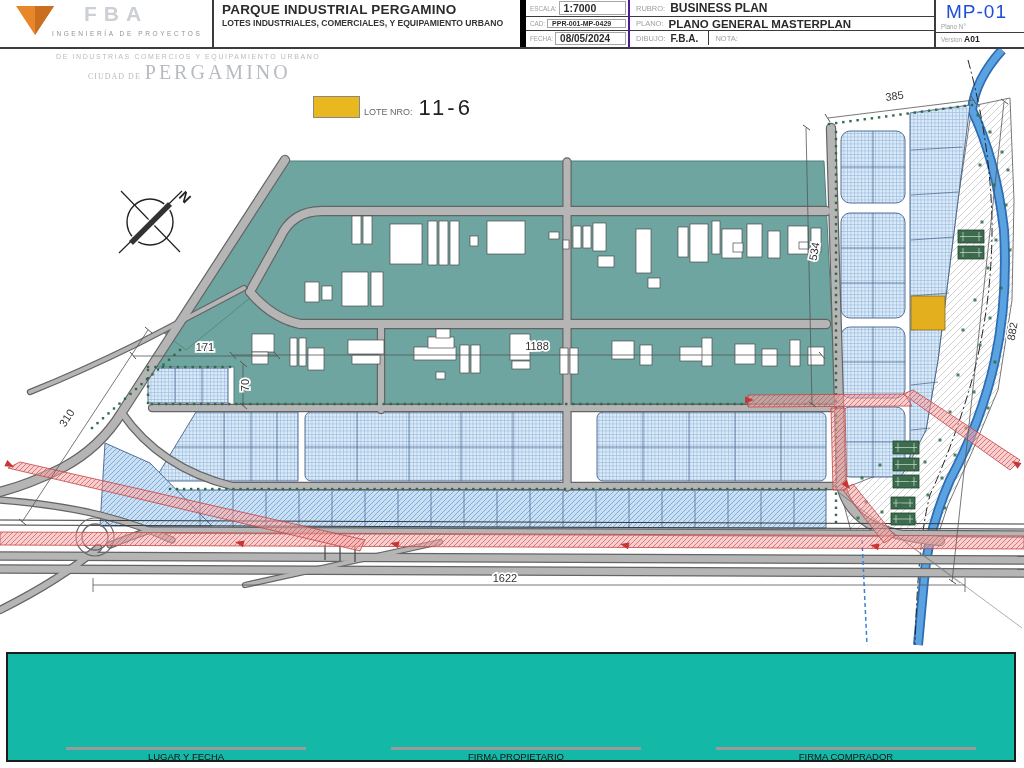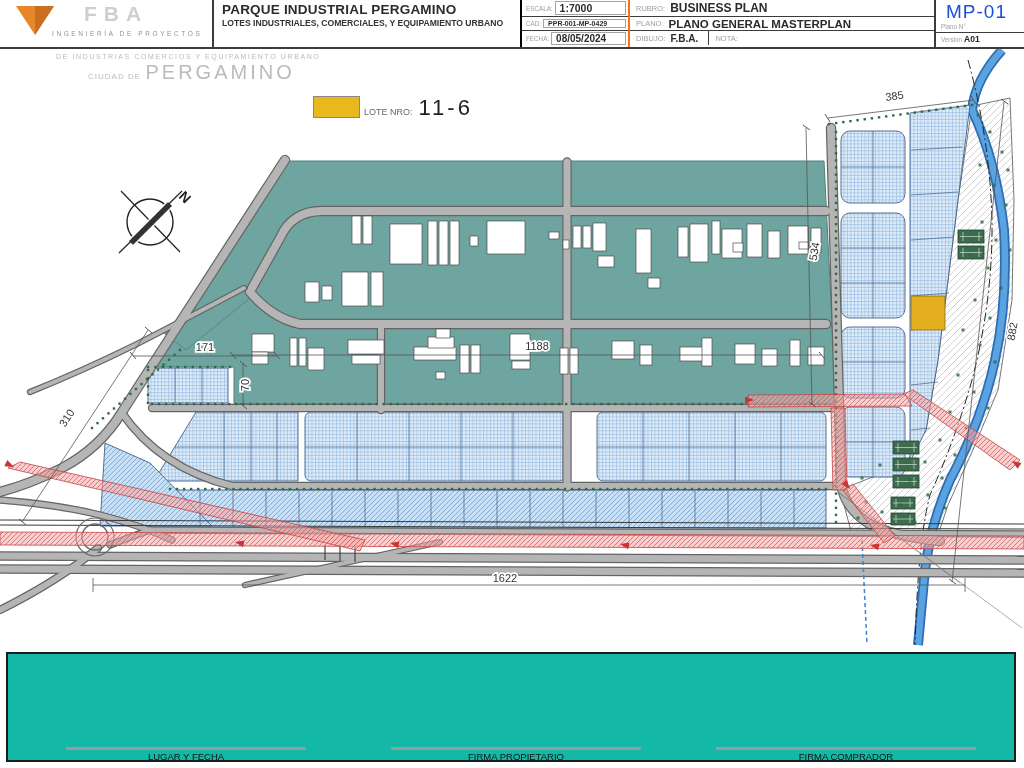--- a/index.html
+++ b/index.html
@@ -6,22 +6,22 @@
   #page{position:relative;width:1024px;height:768px;background:#ffffff;overflow:hidden;
         font-family:"Liberation Sans",sans-serif;color:#2b2b2b;}
   #plan{position:absolute;left:0;top:0;}
 
   
   #titleblock{position:absolute;left:0;top:0;width:1024px;height:47px;background:#fff;
               border-bottom:2px solid #3c3c3c;display:flex;z-index:5;}
   .tb-col{position:relative;height:47px;box-sizing:border-box;}
   #tb-logo{width:212px;}
   #tb-title{width:308px;border-left:2px solid #3c3c3c;}
-  #tb-scale{width:108px;border-left:2px solid #000000;}
-  #tb-rubro{width:306px;border-left:2px solid #f97316;}
+  #tb-scale{width:108px;border-left:6px solid #000000;}
+  #tb-rubro{width:306px;border-left:2px solid #4c1d95;}
   #tb-mp{width:90px;border-left:2px solid #3c3c3c;}
   .logo-tri{position:absolute;left:16px;top:5px;}
   .logo-brand{position:absolute;left:84px;top:2px;font-size:21px;letter-spacing:7px;
               color:#ccd0d4;font-weight:bold;}
   .logo-tag{position:absolute;left:52px;top:30px;font-size:6.5px;letter-spacing:2.6px;color:#8f9498;}
   .tb-row1{font-size:13.5px;font-weight:bold;line-height:16px;padding:2px 0 0 8px;letter-spacing:.2px;}
   .tb-row2{font-size:8.6px;font-weight:bold;color:#333;padding:0 0 1px 8px;}
   .tb-dir{border-top:1.5px solid #3c3c3c;padding:2px 0 0 8px;font-size:8.3px;font-weight:bold;color:#222;}
   .lbl{color:#9aa0a4;font-weight:normal;}
   .sc-row{display:flex;align-items:center;box-sizing:border-box;padding-left:4px;}
@@ -36,21 +36,21 @@
   #mp-code{font-size:19px;letter-spacing:1px;padding:1px 0 0 10px;color:#1d4ed8;}
   #mp-sub{font-size:6.3px;color:#9aa0a4;padding-left:5px;}
   #mp-ver{border-top:1.5px solid #3c3c3c;margin-top:2px;padding:1px 0 0 5px;font-size:6.3px;color:#9aa0a4;}
   #mp-ver b{color:#222;font-size:8.5px;margin-left:2px;}
 
   
   #wmark{position:absolute;left:16px;top:50px;z-index:4;color:#b8bbbf;line-height:1;}
   .wm-l1 .small{font-size:8px;letter-spacing:1px;}
   .wm-l1 .big{font-size:17px;letter-spacing:3px;}
   .wm-l2{font-size:7px;letter-spacing:1.6px;margin:3px 0 0 40px;}
-  .wm-l3{margin:2px 0 0 72px;}
+  .wm-l3{margin:2px 0 0 72px;font-family:Liberation Serif, serif;}
   .wm-l3 .small{font-size:8px;letter-spacing:1px;}
   .wm-l3 .big{font-size:20px;letter-spacing:3px;}
 
   
   #legend{position:absolute;left:313px;top:96px;display:flex;align-items:flex-end;z-index:4;}
   #legend .swatch{width:47px;height:22px;border:1.5px solid #888;box-sizing:border-box;}
   #legend .leg-lab{font-size:9px;color:#666;margin:0 6px 1px 4px;}
   #legend .leg-val{font-size:22px;color:#222;letter-spacing:3px;line-height:20px;}
 
   

